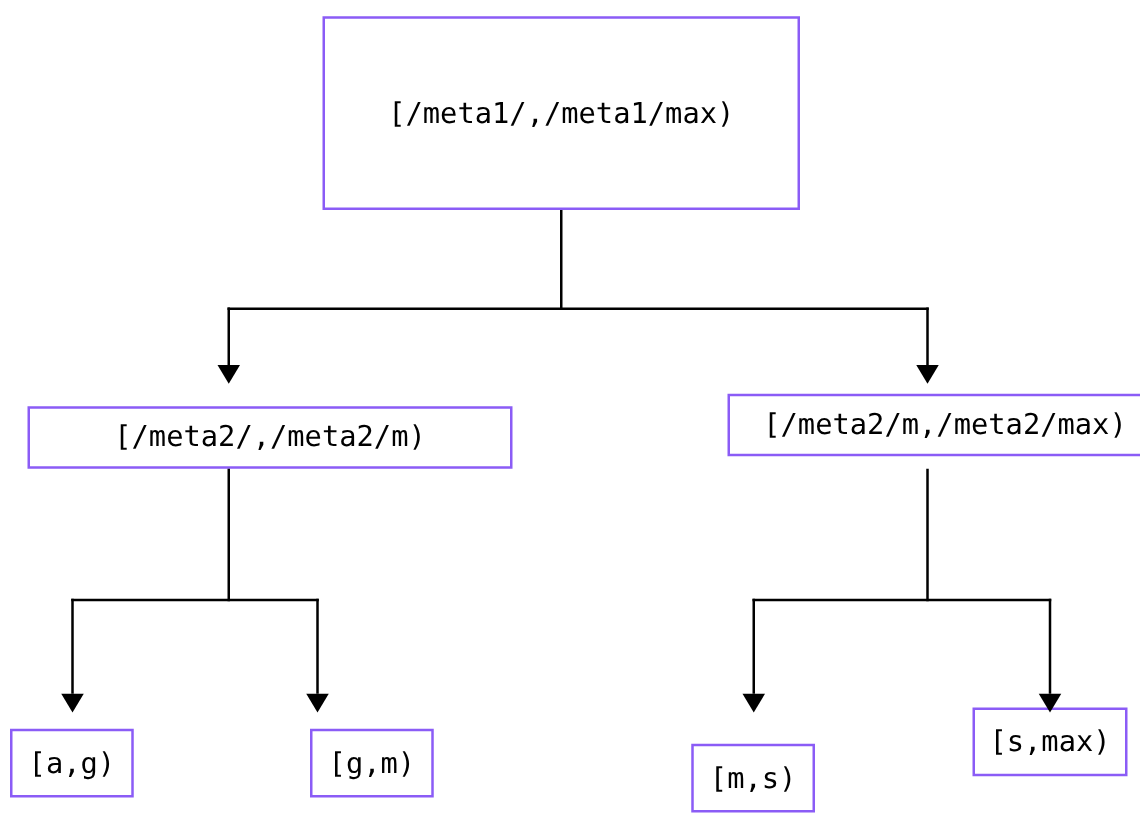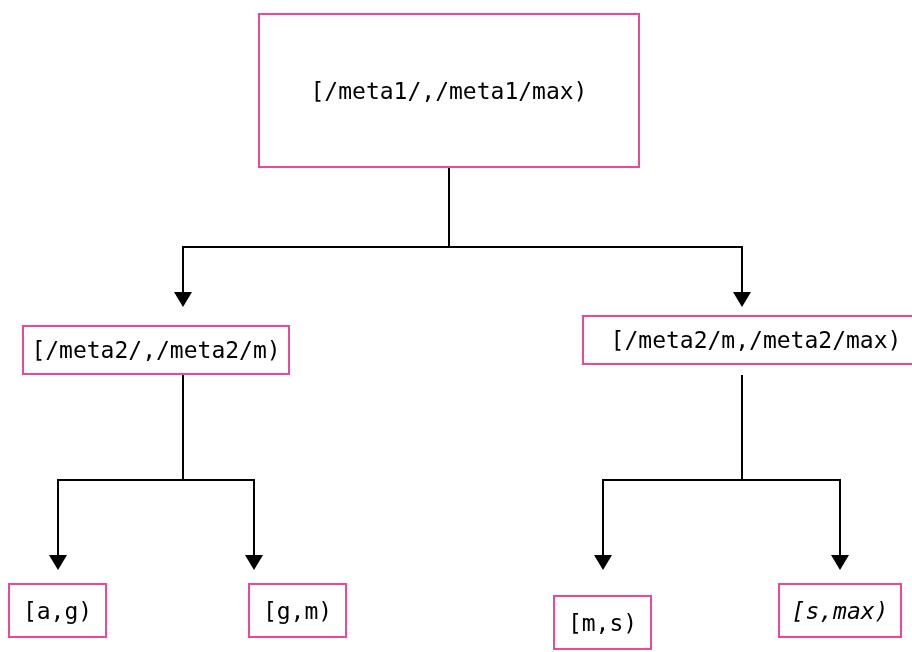--- a/index.html
+++ b/index.html
@@ -11,21 +11,21 @@
     position: relative;
     width: 912px;
     height: 652px;
     background: #ffffff;
     font-family: "DejaVu Sans Mono", "Liberation Mono", monospace;
     overflow: hidden;
   }
   .node {
     position: absolute;
     box-sizing: border-box;
-    border: 2px solid #ec4899;
+    border: 2px solid #8b5cf6;
     background: #ffffff;
     display: flex;
     align-items: center;
     justify-content: center;
   }
   .node .lbl {
     font-size: 23px;
     color: #000000;
     white-space: pre;
     letter-spacing: 0;
@@ -51,41 +51,41 @@
 </style>
 </head>
 <body>
 
 <div class="canvas">
 
   <div class="node" style="left:258px; top:13px; width:382px; height:155px;">
     <span class="lbl">[/meta1/,/meta1/max)</span>
   </div>
 
-  <div class="node" style="left:22px; top:325px; width:268px; height:50px;align-items:center;">
+  <div class="node" style="left:22px; top:325px; width:388px; height:50px;align-items:center;">
     <span class="lbl">[/meta2/,/meta2/m)</span>
   </div>
 
   <div class="node" style="left:582px; top:315px; width:348px; height:50px;">
     <span class="lbl">[/meta2/m,/meta2/max)</span>
   </div>
 
   <div class="node" style="left:8px; top:583px; width:99px; height:55px;">
     <span class="lbl">[a,g)</span>
   </div>
 
   <div class="node" style="left:204px; top:583px; width:99px; height:55px;margin-left:44px;">
     <span class="lbl">[g,m)</span>
   </div>
 
   <div class="node" style="left:553px; top:583px; width:99px; height:55px;margin-top:12px;">
     <span class="lbl">[m,s)</span>
   </div>
 
-  <div class="node" style="left:778px; top:583px; width:124px; height:55px;font-style:italic;">
+  <div class="node" style="left:778px; top:566px; width:124px; height:55px;">
     <span class="lbl">[s,max)</span>
   </div>
 
   <div class="vline" style="left:448px; top:168px; height:80px;"></div>
   <div class="hline" style="left:182px; top:246px; width:561px;"></div>
 
   <div class="vline" style="left:182px; top:246px; height:46px;"></div>
   <div class="arrowhead" style="left:174px; top:292px;"></div>
 
   <div class="vline" style="left:741px; top:246px; height:46px;"></div>

